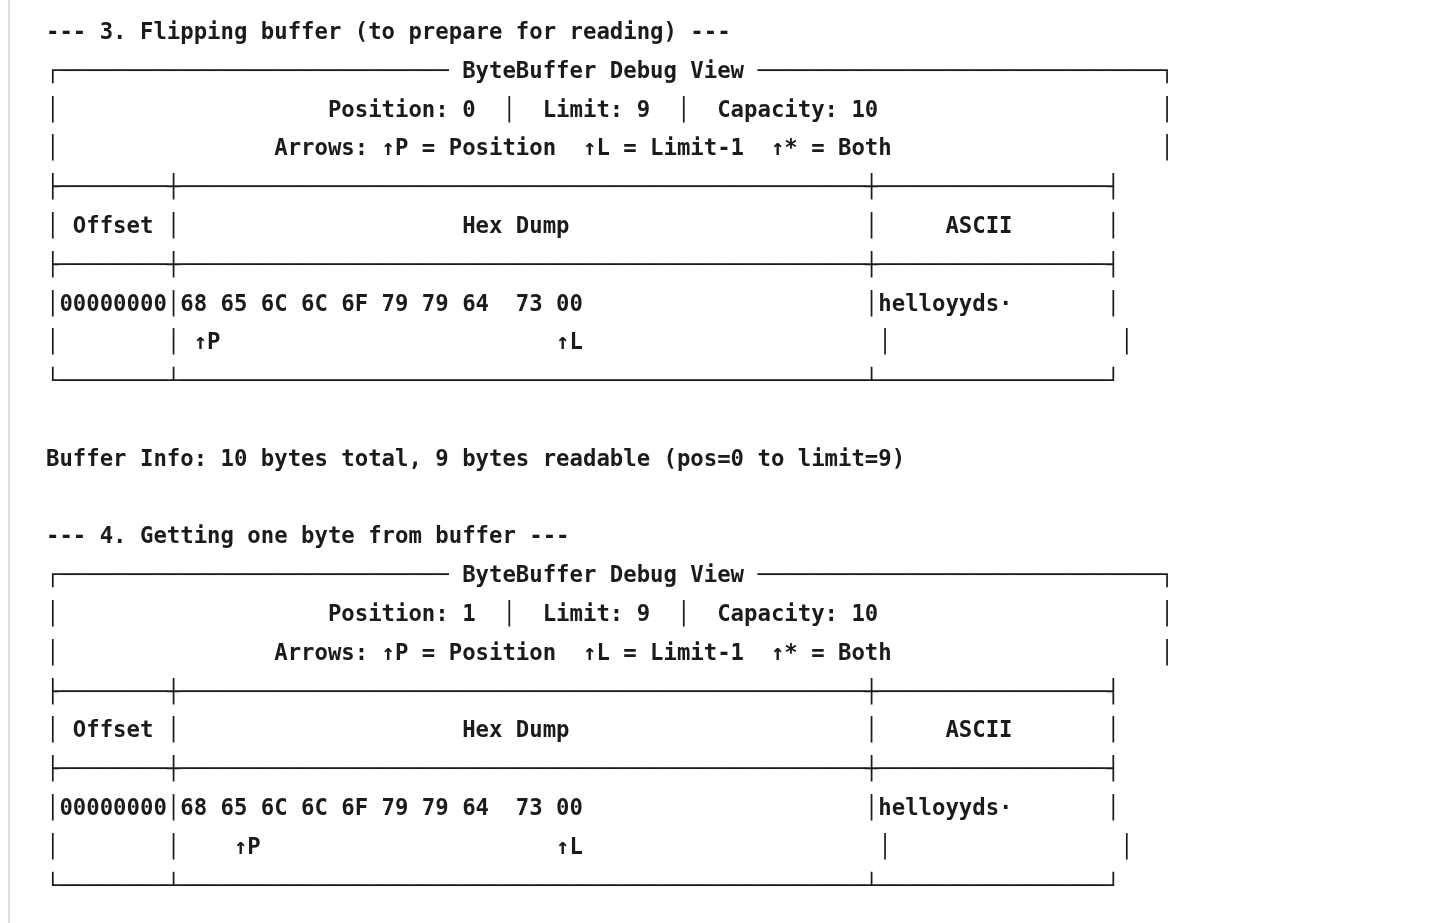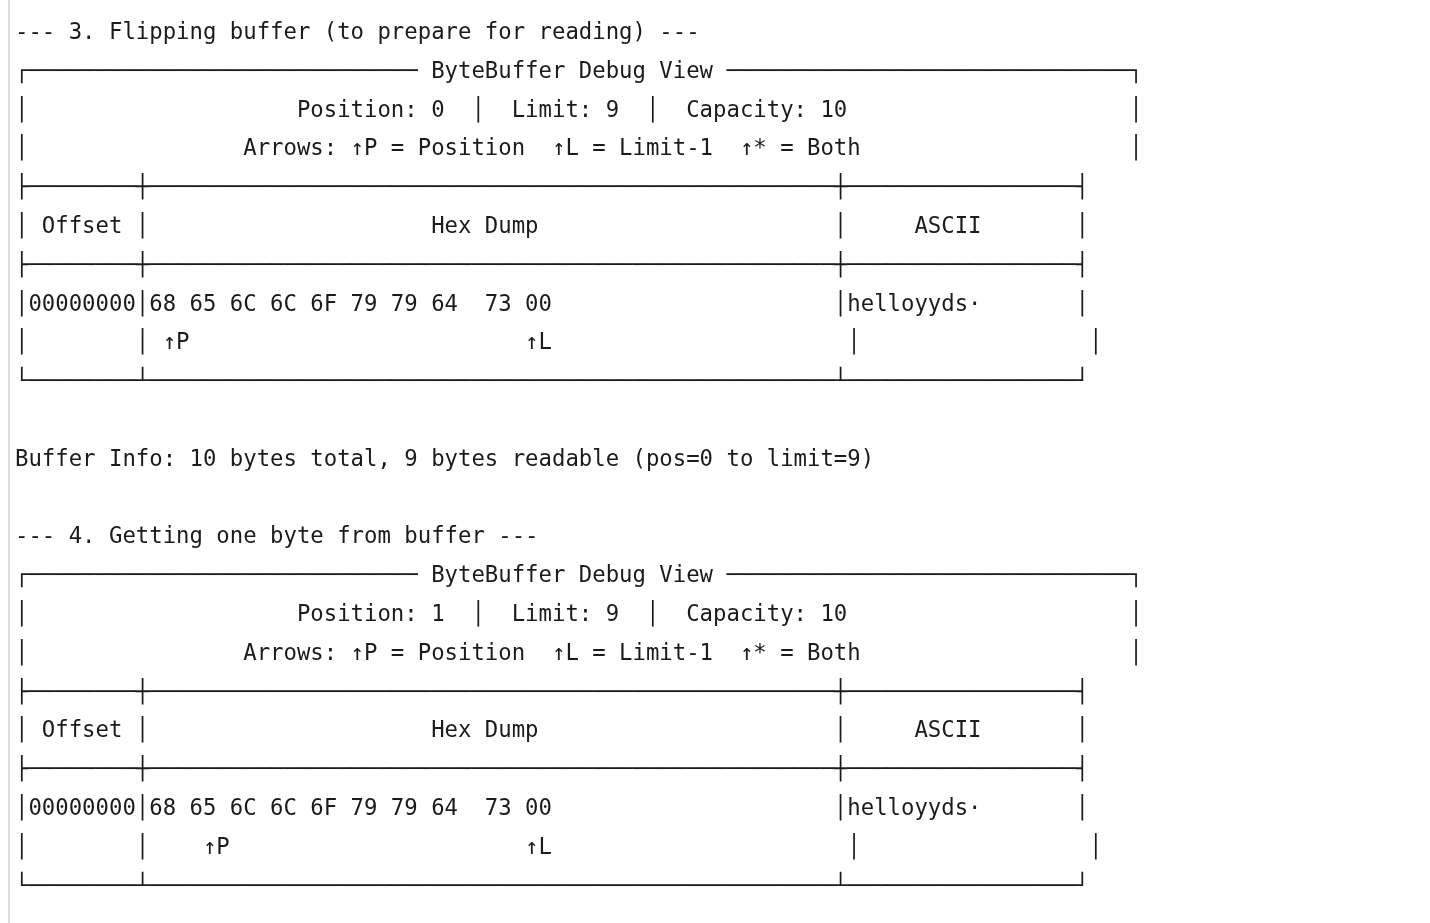--- a/index.html
+++ b/index.html
@@ -21,24 +21,25 @@
     top: 0;
     bottom: 0;
     width: 2px;
     background: #dcdcdc;
   }
   .console {
     position: absolute;
     left: 0;
     top: 0;
     margin: 0;
-    padding: 12px 0 0 15px;
+    padding: 12px 0 0 46px;
     font-size: 22.3px;
     line-height: 38.8px;
     color: #1b1b1b;
+    font-weight: bold;
   }
   .console .line {
     white-space: pre;
     height: 38.8px;
   }
 </style>
 </head>
 <body>
 
 <div class="page">

